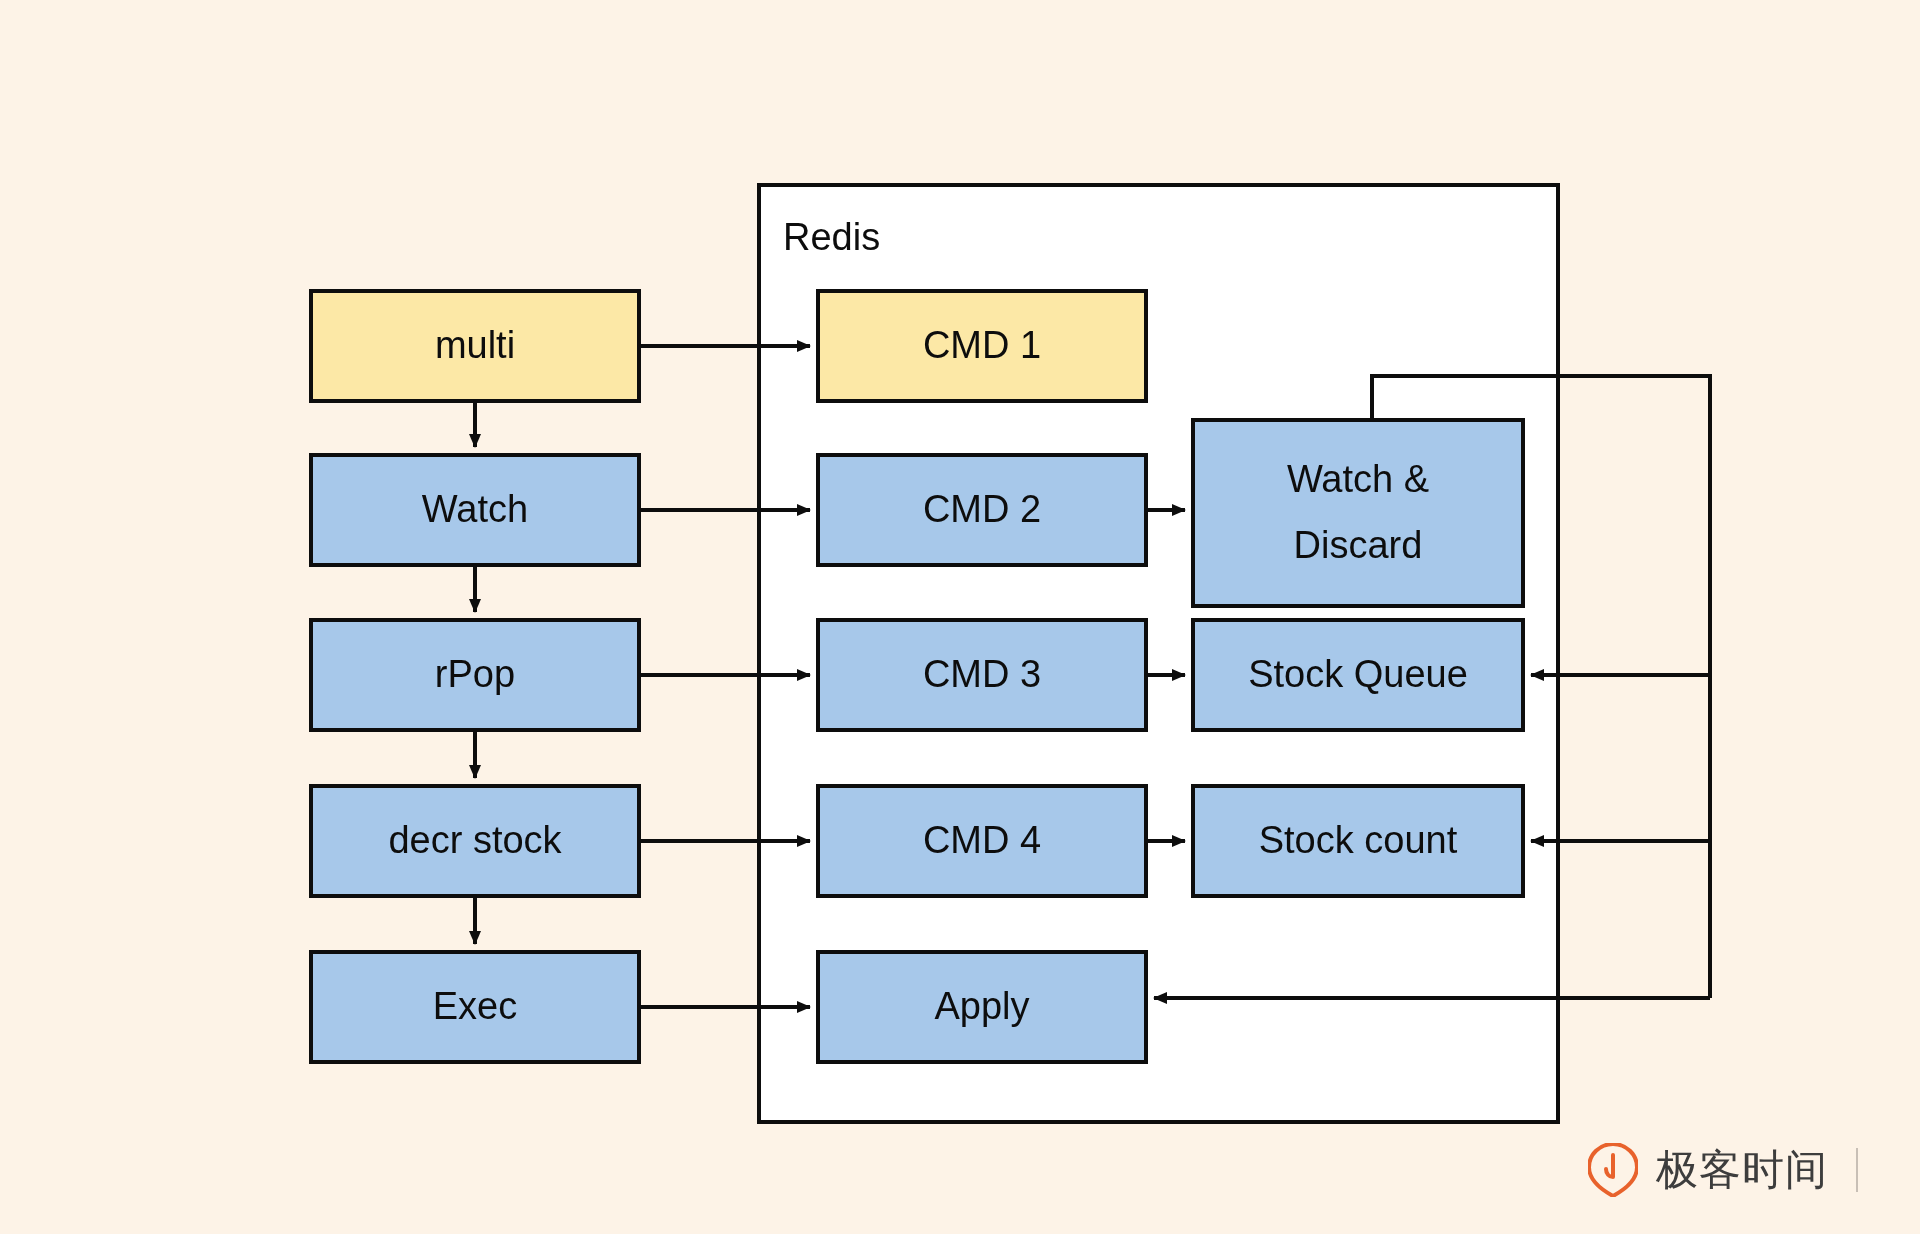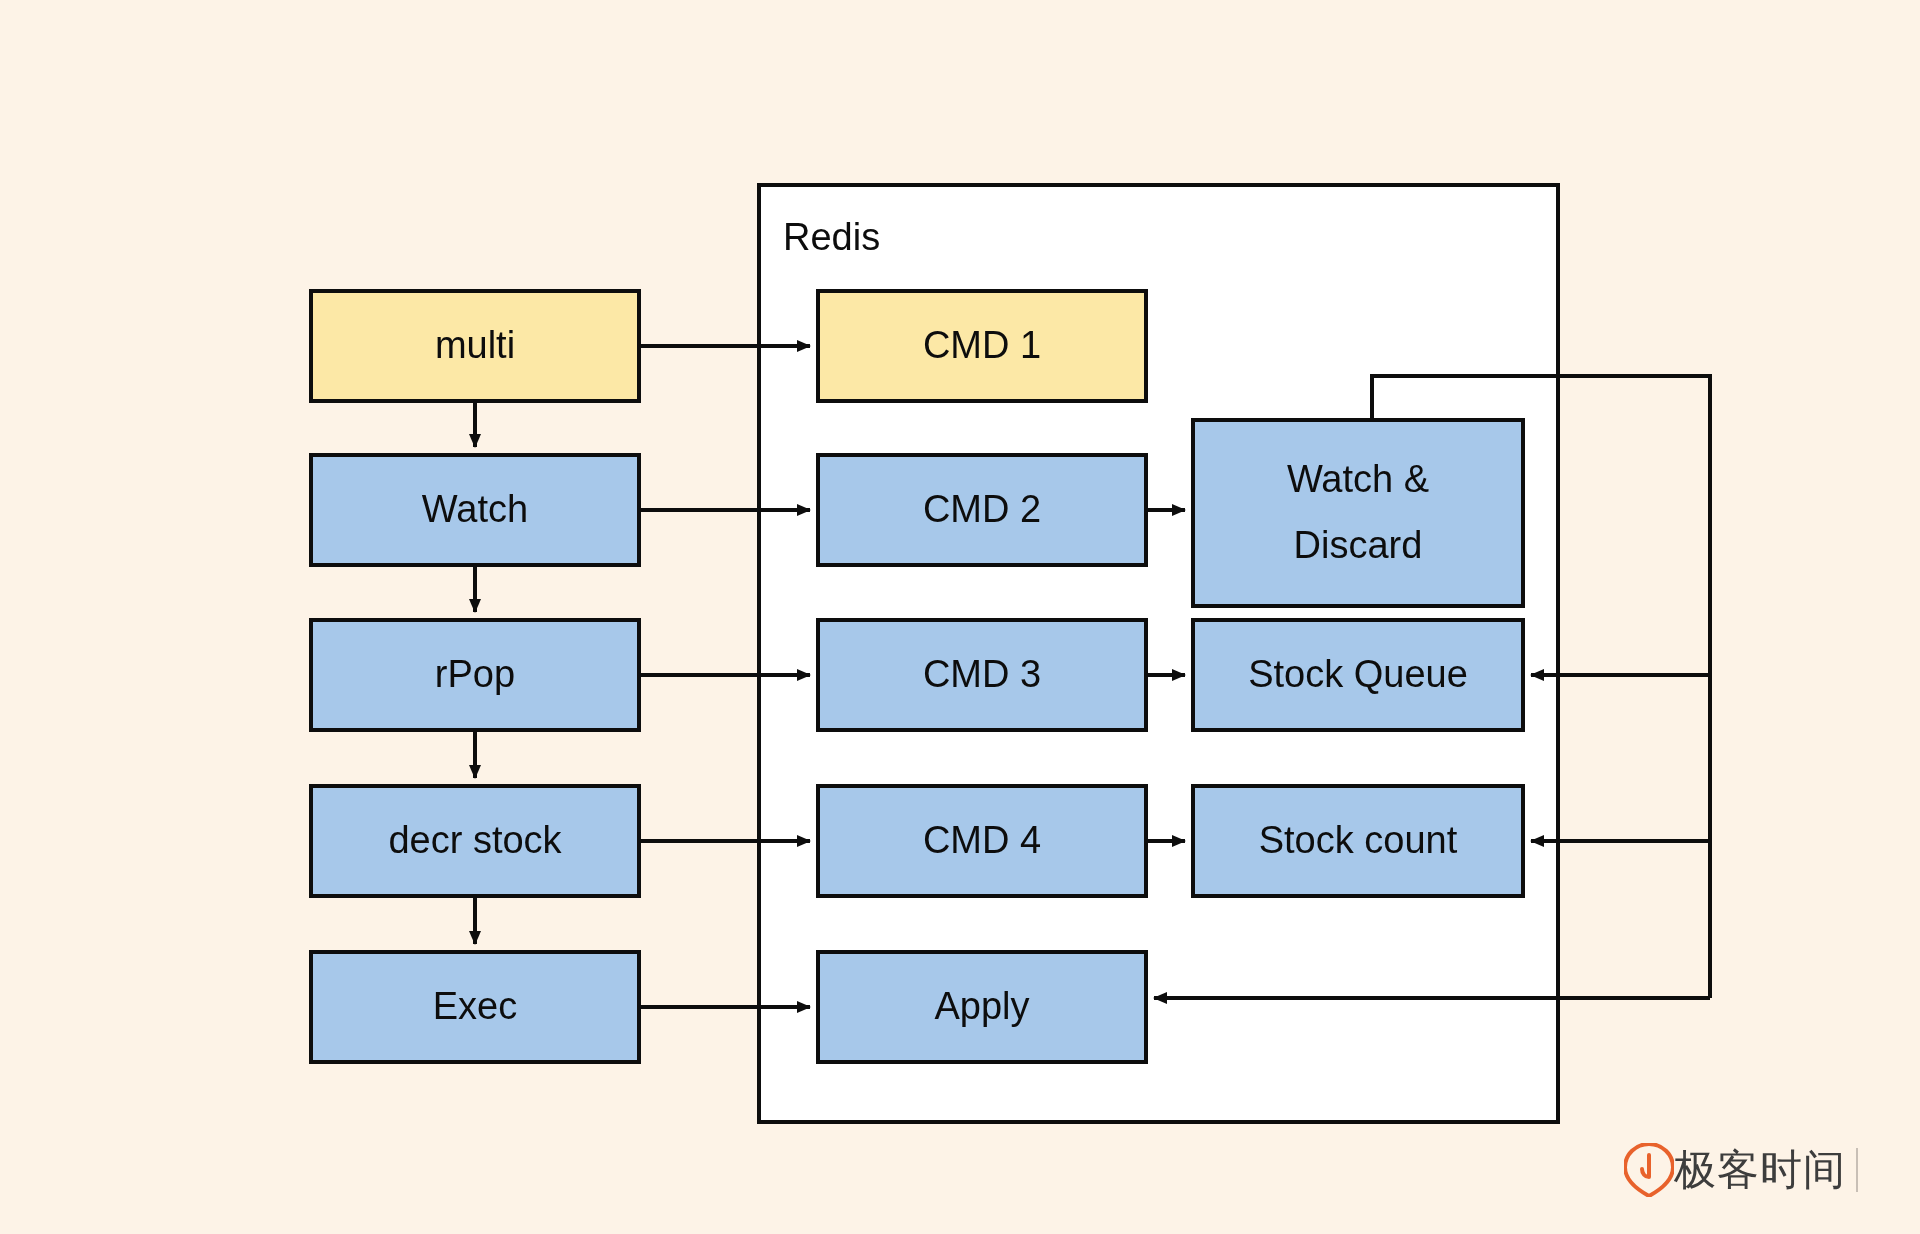--- a/index.html
+++ b/index.html
@@ -39,20 +39,21 @@
     fill: #0d0d0d;
     text-anchor: start;
     dominant-baseline: middle;
   }
   .watermark {
     position: absolute;
     right: 52px;
     bottom: 32px;
     display: flex;
     align-items: center;
+    gap: 18px;
     height: 64px;
   }
   .wm-logo {
     width: 50px;
     height: 54px;
     position: relative;
     flex: none;
   }
   .wm-brand {
     font-family: "Liberation Sans", sans-serif;

